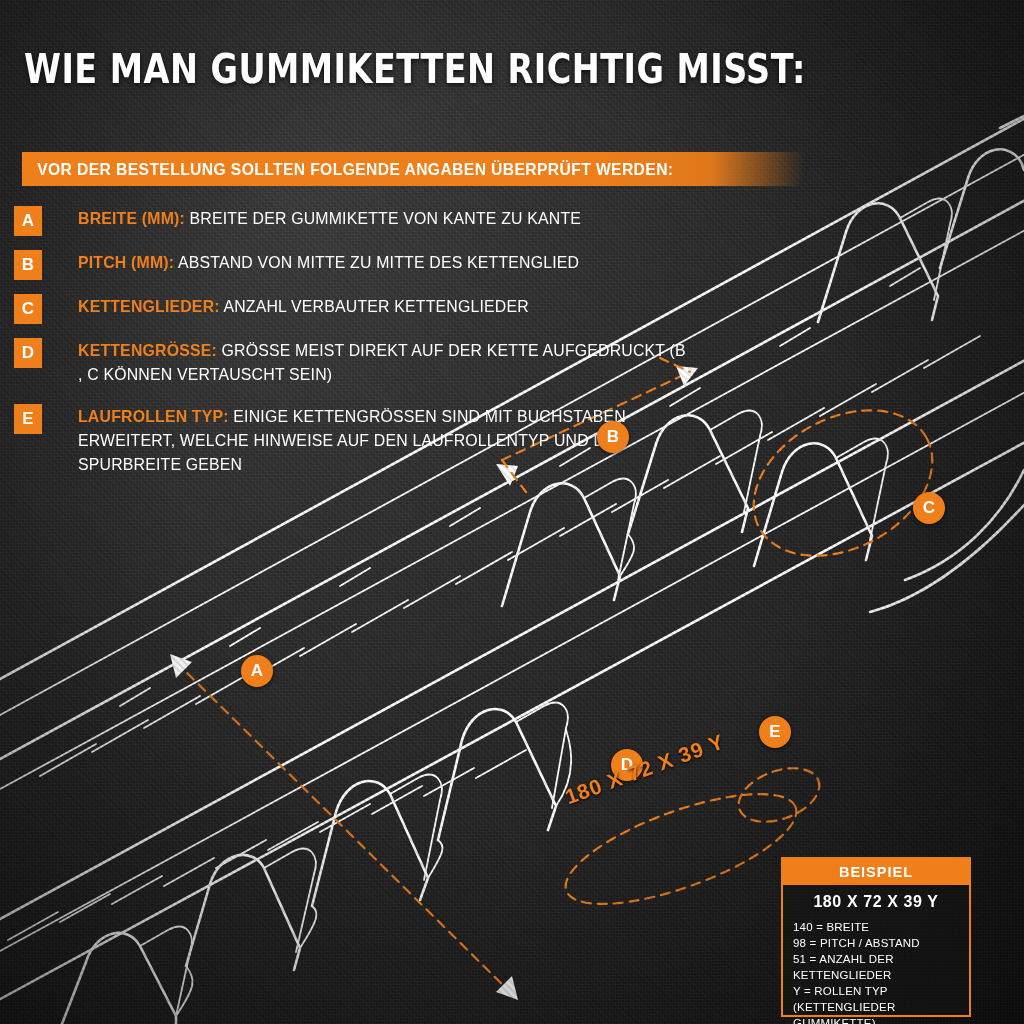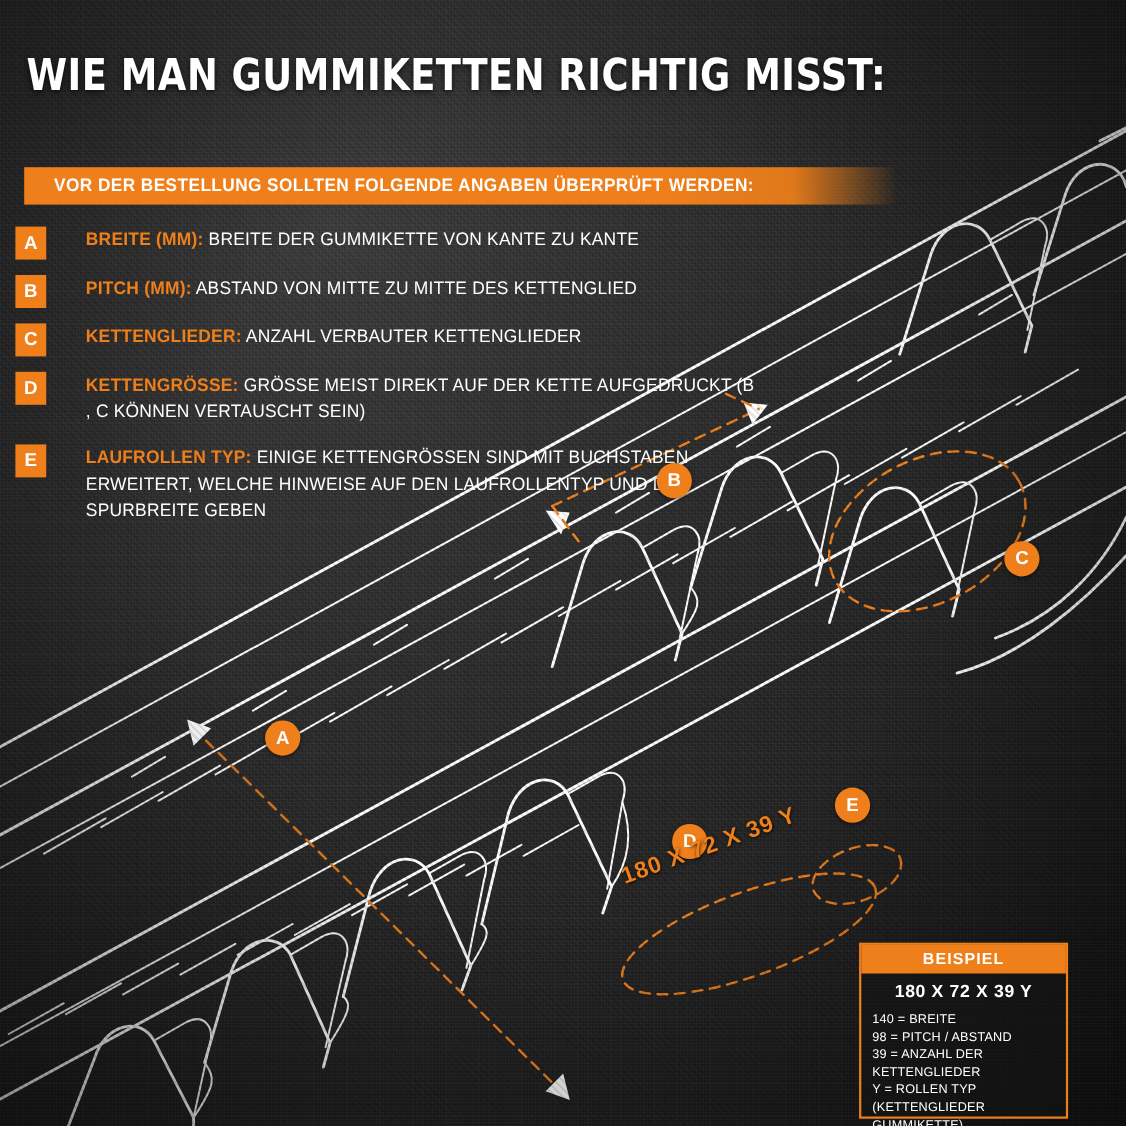--- a/index.html
+++ b/index.html
@@ -61,21 +61,20 @@
   
   .subbar {
     position: absolute;
     left: 22px;
     top: 152px;
     width: 782px;
     height: 34px;
     background: linear-gradient(90deg, #ef7f1a 0%, #ef7f1a 72%, rgba(239,127,26,0.92) 88%, rgba(239,127,26,0.0) 100%);
     display: flex;
     align-items: center;
-    padding-left: 12px;
   }
   .subbar span {
     padding-left: 16px;
     font-size: 16.5px;
     font-weight: bold;
     letter-spacing: 0.4px;
     text-transform: uppercase;
     transform: scaleX(0.95);
     transform-origin: left center;
     white-space: nowrap;
@@ -375,18 +374,18 @@
   <div class="badge" id="badge-e">E</div>
 
   <div class="sizeprint">180 X 72 X 39 Y</div>
 
   <div class="example">
     <div class="example-head">BEISPIEL</div>
     <div class="example-title">180 X 72 X 39 Y</div>
     <div class="example-list">
       <div>140 = BREITE</div>
       <div>98 = PITCH / ABSTAND</div>
-      <div>39 = ANZAHL DER KETTENGLIEDER</div>
+      <div>51 = ANZAHL DER KETTENGLIEDER</div>
       <div>Y = ROLLEN TYP (KETTENGLIEDER GUMMIKETTE)</div>
     </div>
   </div>
 
 </div>
 
 </body></html>

